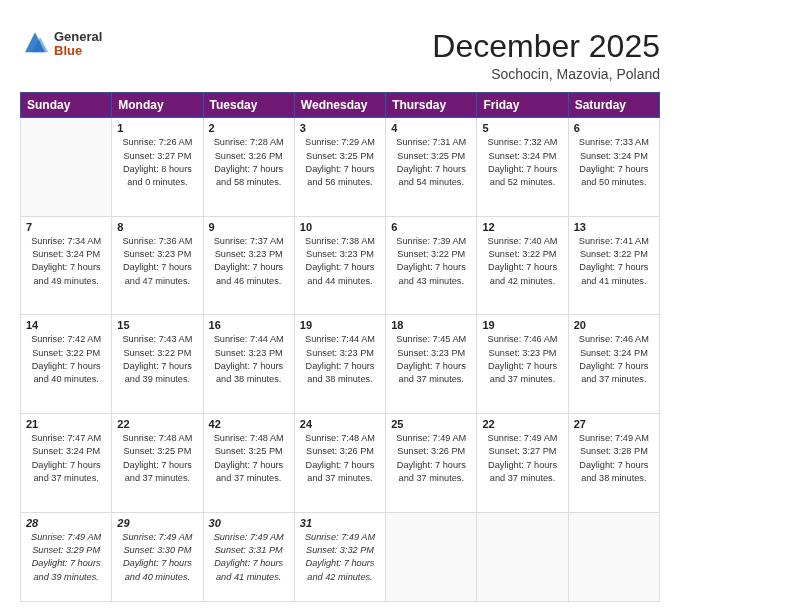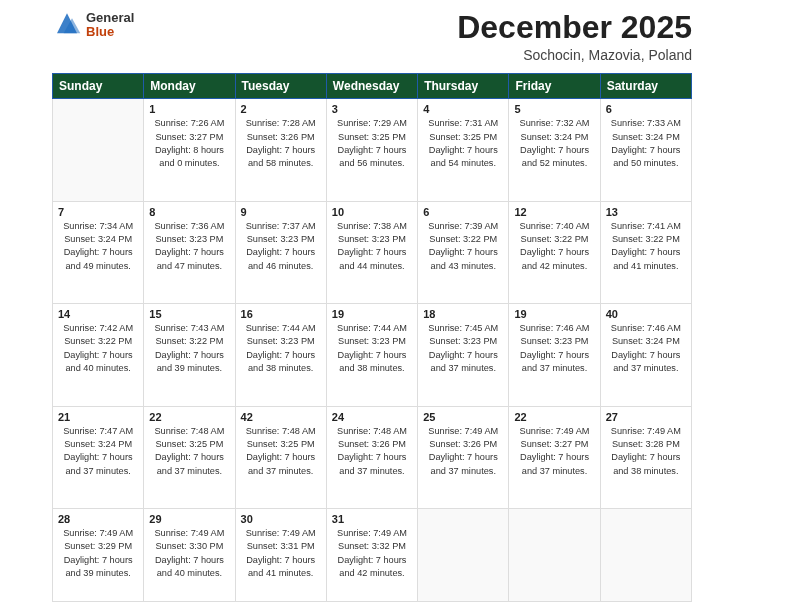--- a/index.html
+++ b/index.html
@@ -6,24 +6,23 @@
     body {
       width: 792px;
       height: 612px;
       font-family: Arial, sans-serif;
       background: #fff;
       overflow: hidden;
     }
     .page {
       width: 680px;
       height: 612px;
-      padding: 10px 20px 10px 20px;
+      padding: 29px 20px 10px 20px;
       display: flex;
       flex-direction: column;
-      margin-left: 32px;
     }
     .header {
       display: flex;
       justify-content: space-between;
       align-items: flex-start;
       margin-bottom: 10px;
     }
     .logo {
       display: flex;
       align-items: center;
@@ -40,38 +39,38 @@
     .logo-text .blue { color: #c2410c; }
     .logo-icon {
       width: 30px;
       height: 30px;
     }
     .title-block {
       text-align: right;
     }
     .month-year {
       font-size: 32px;
-      font-weight: bold;
+      font-weight: normal;
       color: #222;
       line-height: 1.1;
     }
     .location {
       font-size: 14px;
       color: #444;
       margin-top: 2px;
     }
     .calendar {
       flex: 1;
       border: 1px solid #ccc;
       border-collapse: collapse;
       width: 100%;
       table-layout: fixed;
     }
     .calendar th {
-      background: #14532d;
+      background: #701a75;
       color: #fff;
       font-size: 12px;
       font-weight: bold;
       text-align: left;
       padding: 5px 6px;
       border: 1px solid #1f5aaa;
     }
     .calendar td {
       vertical-align: top;
       border: 1px solid #ddd;
@@ -95,20 +94,21 @@
       font-size: 9.2px;
       line-height: 1.45;
       color: #333;
       text-align: center;
     }
     tr.week-row td {
       height: 86px;
     }
     .last-row td {
       height: 78px;
+      font-style: italic;
     }
   </style>
 </head>
 <body>
 
 <div class="page">
   <div class="header">
     <div class="logo">
       <svg class="logo-icon" viewBox="0 0 36 36">
         <rect x="0" y="0" width="36" height="36" fill="white"></rect>
@@ -215,21 +215,21 @@
           </td>
           <td>
             <span class="day-number">18</span>
             <div class="cell-text">Sunrise: 7:45 AM<br>Sunset: 3:23 PM<br>Daylight: 7 hours<br> and 37 minutes.</div>
           </td>
           <td>
             <span class="day-number">19</span>
             <div class="cell-text">Sunrise: 7:46 AM<br>Sunset: 3:23 PM<br>Daylight: 7 hours<br> and 37 minutes.</div>
           </td>
           <td>
-            <span class="day-number">40</span>
+            <span class="day-number">20</span>
             <div class="cell-text">Sunrise: 7:46 AM<br>Sunset: 3:24 PM<br>Daylight: 7 hours<br> and 37 minutes.</div>
           </td>
         </tr>
         <tr class="week-row">
           <td>
             <span class="day-number">21</span>
             <div class="cell-text">Sunrise: 7:47 AM<br>Sunset: 3:24 PM<br>Daylight: 7 hours<br> and 37 minutes.</div>
           </td>
           <td>
             <span class="day-number">22</span>

